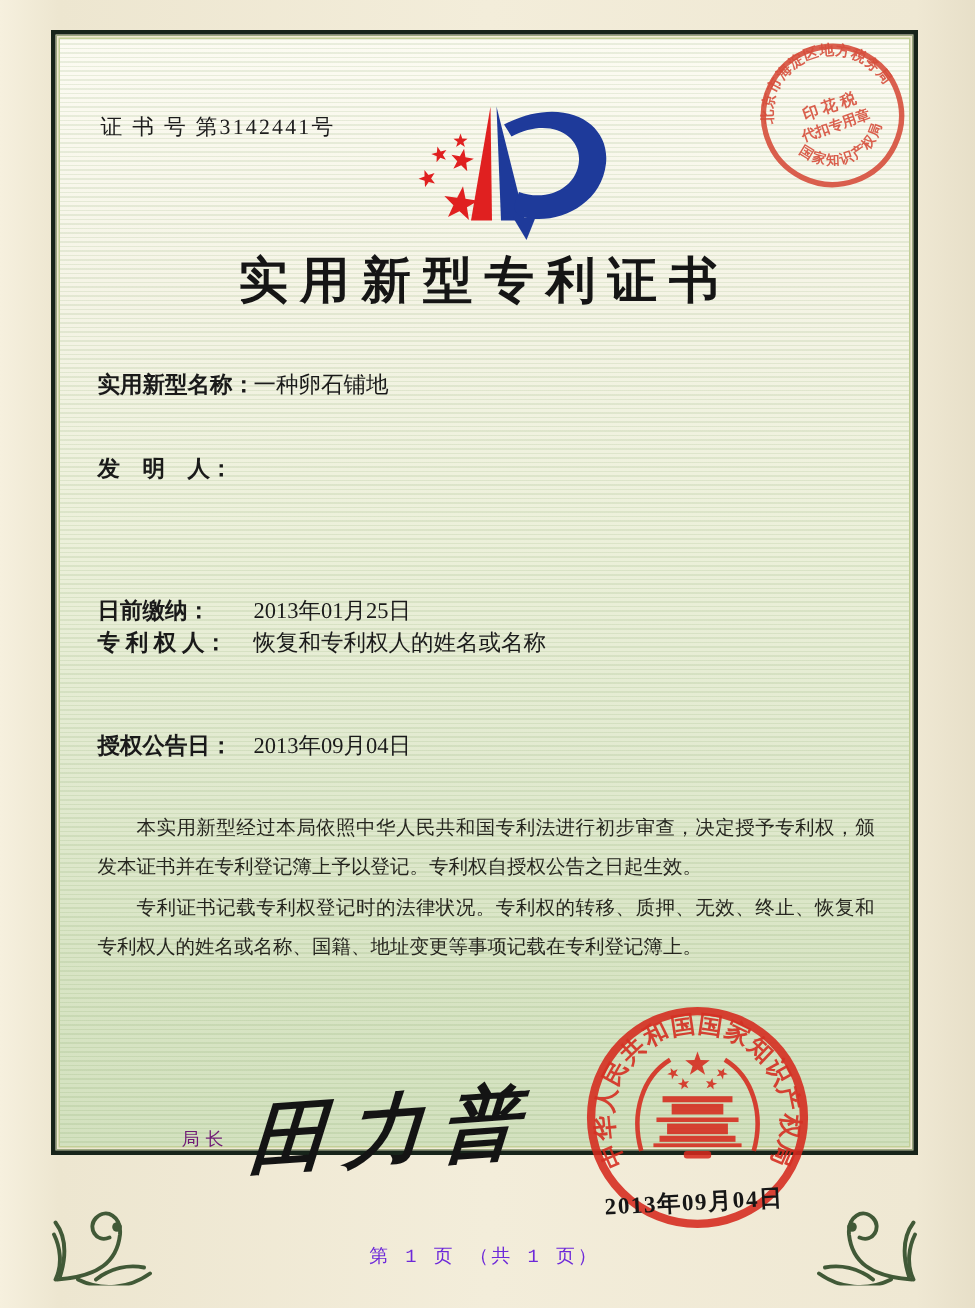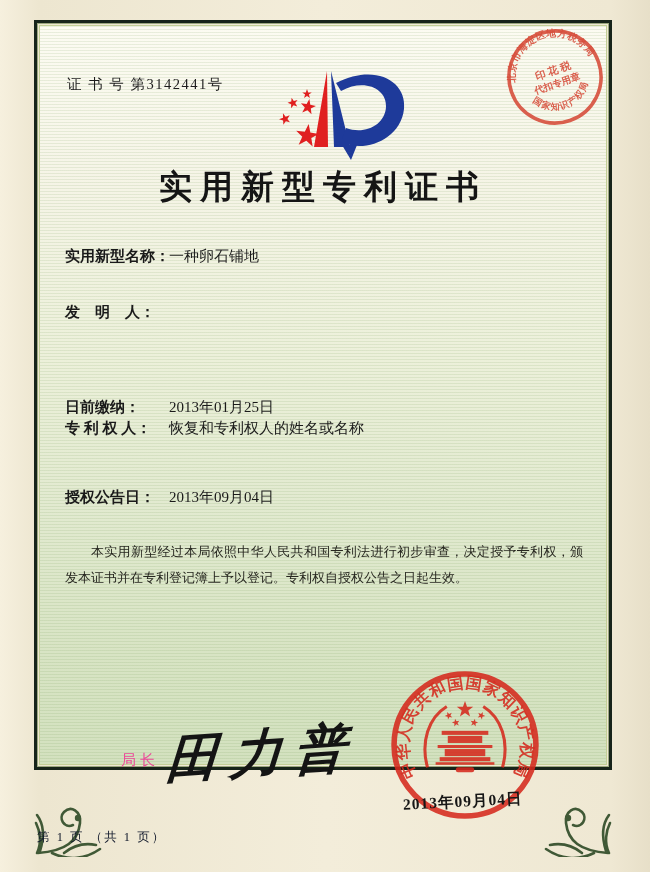--- a/index.html
+++ b/index.html
@@ -35,31 +35,31 @@
   .row{position:absolute;left:28px;display:flex;font-size:15px;color:#1a1a1a;white-space:nowrap;}
   .row .lbl{width:104px;font-weight:600;flex:0 0 auto;}
   .row .val{font-weight:500;}
   .r1{top:224px}.r2{top:280px}.r3{top:331px}.r4{top:375px}.r5{top:396px}.r6{top:465px}
   .body-text{
     position:absolute;left:28px;right:26px;top:516px;color:#26261f;
     font-size:13px;line-height:26.4px;text-align:justify;
   }
   .body-text p{margin:0;text-indent:2em;}
   .signer-title{
-    position:absolute;left:84px;top:728px;font-size:15px;letter-spacing:4px;color:#ec4899;
+    position:absolute;left:84px;top:728px;font-size:12px;letter-spacing:4px;color:#701a75;
   }
   .signature{position:absolute;left:128px;top:682px;}
   .seal{position:absolute;left:352px;top:646px;opacity:.95;}
   .seal-date{
     position:absolute;left:366px;top:767px;width:180px;font-size:15.5px;color:#161616;
     letter-spacing:1px;transform:rotate(-3deg);font-weight:600;
   }
   .footer{
-    position:absolute;left:0;right:0;top:806px;text-align:left;
-    font-size:12.5px;color:#0f172a;letter-spacing:2px;
+    position:absolute;left:0;right:0;top:806px;text-align:center;
+    font-size:12.5px;color:#6d28d9;letter-spacing:2px;font-family:Liberation Mono, monospace;
   }
   .corner{position:absolute;top:750px;}
   .corner-l{left:-3px;}
   .corner-r{right:-3px;transform:scaleX(-1);}
 </style>
 </head>
 <body>
 
 <div class="cert">
   <div class="cert-inner"></div>
@@ -119,20 +119,21 @@
     <span class="lbl">专 利 权 人：</span>
     <span class="val">恢复和专利权人的姓名或名称</span>
   </div>
   <div class="row r6">
     <span class="lbl">授权公告日：</span>
     <span class="val">2013年09月04日</span>
   </div>
 
   <div class="body-text">
     <p>本实用新型经过本局依照中华人民共和国专利法进行初步审查，决定授予专利权，颁发本证书并在专利登记簿上予以登记。专利权自授权公告之日起生效。</p>
+    <p>专利证书记载专利权登记时的法律状况。专利权的转移、质押、无效、终止、恢复和专利权人的姓名或名称、国籍、地址变更等事项记载在专利登记簿上。</p>
   </div>
 
   <div class="signer-title">局长</div>
   <svg class="signature" width="200" height="100" viewBox="0 0 200 100">
     <text x="8" y="66" font-size="52" fill="#141414" letter-spacing="12" font-family="Liberation Serif, DejaVu Serif, serif" font-style="italic" font-weight="700" transform="rotate(-4 100 50) skewX(-8)">田力普</text>
   </svg>
 
   <svg class="seal" width="152" height="152" viewBox="0 0 150 150">
     <defs>
       <path id="bigSealArc" d="M26.5,103 A56,56 0 1 1 123.5,103" fill="none"></path>

